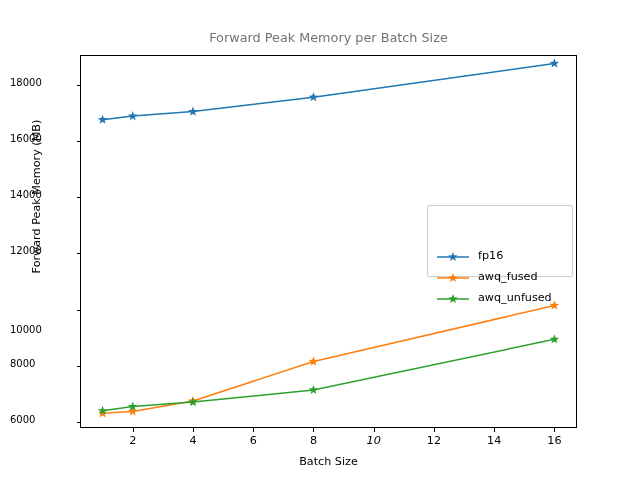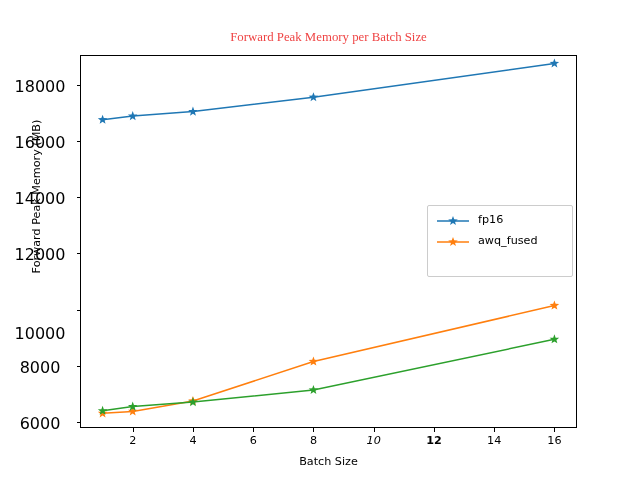--- a/index.html
+++ b/index.html
@@ -20,23 +20,22 @@
     left: 0; top: 0;
     width: 640px; height: 480px;
   }
   .chart-title {
     position: absolute;
     left: 80px;
     top: 30px;
     width: 497px;
     text-align: center;
     font-size: 12.8px;
-    color: #ef4444;
-    white-space: nowrap;
-    font-family: Liberation Serif, serif;
+    color: #737373;
+    white-space: nowrap;
   }
   .ylabel {
     position: absolute;
     left: -104px;
     top: 190px;
     width: 280px;
     text-align: center;
     font-size: 11.2px;
     transform: rotate(-90deg);
     transform-origin: center center;
@@ -64,22 +63,22 @@
   svg.plot-svg {
     position: absolute;
     left: 80px;
     top: 55px;
     width: 497px;
     height: 373px;
     overflow: visible;
   }
   .ytick-label {
     position: absolute;
-    text-align: center;
-    font-size: 16px;
+    text-align: left;
+    font-size: 10px;
     white-space: nowrap;
     width: 60px;
   }
   .xtick-label {
     position: absolute;
     text-align: center;
     font-size: 11.2px;
     white-space: nowrap;
     width: 40px;
   }
@@ -97,20 +96,21 @@
     border-radius: 2px;
     background: #ffffff;
     box-sizing: border-box;
   }
   .legend-row {
     position: absolute;
     display: flex;
     align-items: center;
     height: 20px;
     left: 8px;
+    margin-top: 36px;
   }
   .legend-row:nth-of-type(1) { top: 4px; }
   .legend-row:nth-of-type(2) { top: 25px; }
   .legend-row:nth-of-type(3) { top: 46px; }
   .legend-swatch {
     width: 34px;
     height: 14px;
     position: relative;
     margin-right: 8px;
     flex: 0 0 auto;
@@ -153,21 +153,21 @@
       <div class="xtick-label" style="left: 112.712px; top: 434px;">2</div>
       <div class="tickmark" style="left: 132.712px; top: 428px; width: 1px; height: 3.5px;"></div>
       <div class="xtick-label" style="left: 172.955px; top: 434px;">4</div>
       <div class="tickmark" style="left: 192.955px; top: 428px; width: 1px; height: 3.5px;"></div>
       <div class="xtick-label" style="left: 233.197px; top: 434px;">6</div>
       <div class="tickmark" style="left: 253.197px; top: 428px; width: 1px; height: 3.5px;"></div>
       <div class="xtick-label" style="left: 293.439px; top: 434px;">8</div>
       <div class="tickmark" style="left: 313.439px; top: 428px; width: 1px; height: 3.5px;"></div>
       <div class="xtick-label" style="left: 353.682px; top: 434px; font-style: italic;">10</div>
       <div class="tickmark" style="left: 373.682px; top: 428px; width: 1px; height: 3.5px;"></div>
-      <div class="xtick-label" style="left: 413.924px; top: 434px; font-weight: bold;">12</div>
+      <div class="xtick-label" style="left: 413.924px; top: 434px;">12</div>
       <div class="tickmark" style="left: 433.924px; top: 428px; width: 1px; height: 3.5px;"></div>
       <div class="xtick-label" style="left: 474.167px; top: 434px;">14</div>
       <div class="tickmark" style="left: 494.167px; top: 428px; width: 1px; height: 3.5px;"></div>
       <div class="xtick-label" style="left: 534.409px; top: 434px;">16</div>
       <div class="tickmark" style="left: 554.409px; top: 428px; width: 1px; height: 3.5px;"></div>
     </div>
 
   <svg class="plot-svg" id="plot-svg" viewBox="0 0 497 373" preserveAspectRatio="none">
       <g>
         <polyline points="22.59,64.75 52.71,61.09 112.95,56.58 233.44,42.23 474.41,8.45" fill="none" stroke="#1f77b4" stroke-width="1.5"></polyline>
@@ -207,15 +207,24 @@
     </div>
     <div class="legend-row">
       <span class="legend-swatch">
         <svg width="34" height="14" viewBox="0 0 34 14">
           <line id="lg1-line" x1="1" y1="7" x2="33" y2="7" stroke-width="1.5" stroke="#ff7f0e"></line>
           <path id="lg1-mark" d="M17.00,2.00 L18.23,5.30 L21.76,5.45 L19.00,7.65 L19.94,11.05 L17.00,9.10 L14.06,11.05 L15.00,7.65 L12.24,5.45 L15.77,5.30 Z" fill="#ff7f0e"></path>
         </svg>
       </span>
       <span class="legend-label">awq_fused</span>
     </div>
+    <div class="legend-row">
+      <span class="legend-swatch">
+        <svg width="34" height="14" viewBox="0 0 34 14">
+          <line id="lg2-line" x1="1" y1="7" x2="33" y2="7" stroke-width="1.5" stroke="#2ca02c"></line>
+          <path id="lg2-mark" d="M17.00,2.00 L18.23,5.30 L21.76,5.45 L19.00,7.65 L19.94,11.05 L17.00,9.10 L14.06,11.05 L15.00,7.65 L12.24,5.45 L15.77,5.30 Z" fill="#2ca02c"></path>
+        </svg>
+      </span>
+      <span class="legend-label">awq_unfused</span>
+    </div>
   </div>
 
 </div>
 
 </body></html>

